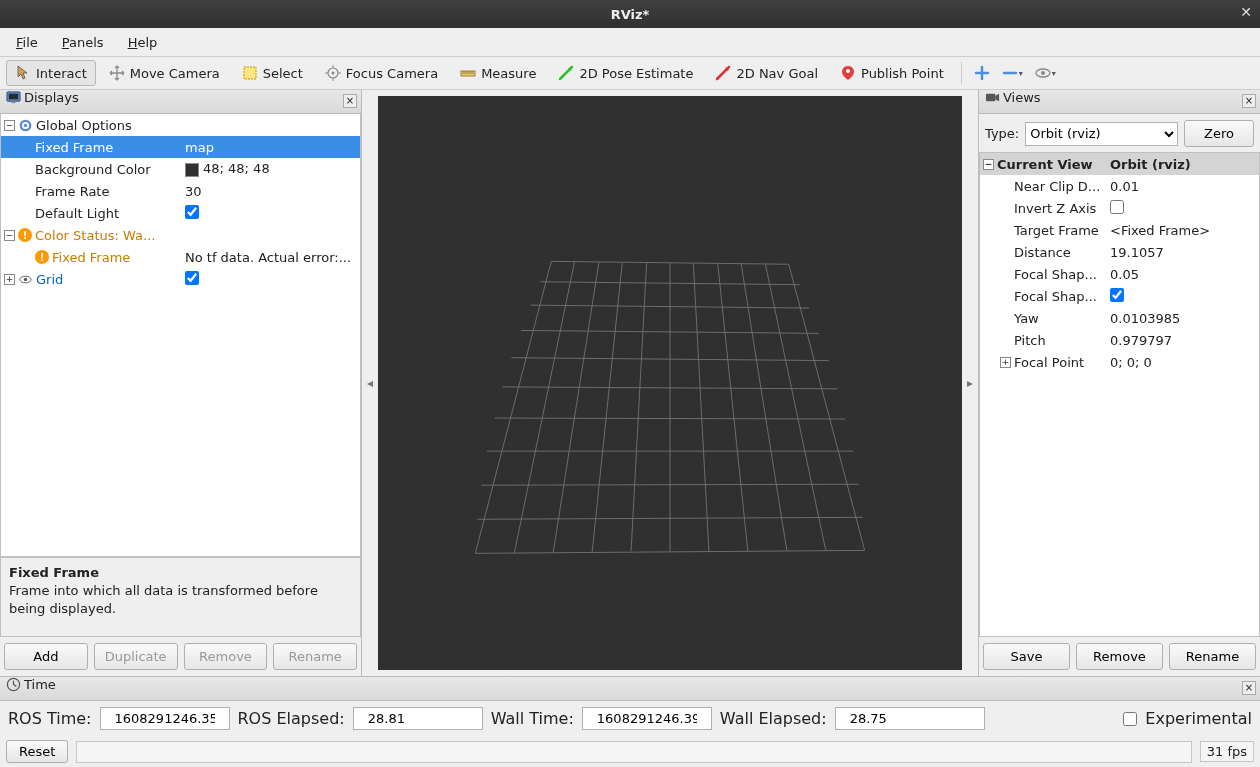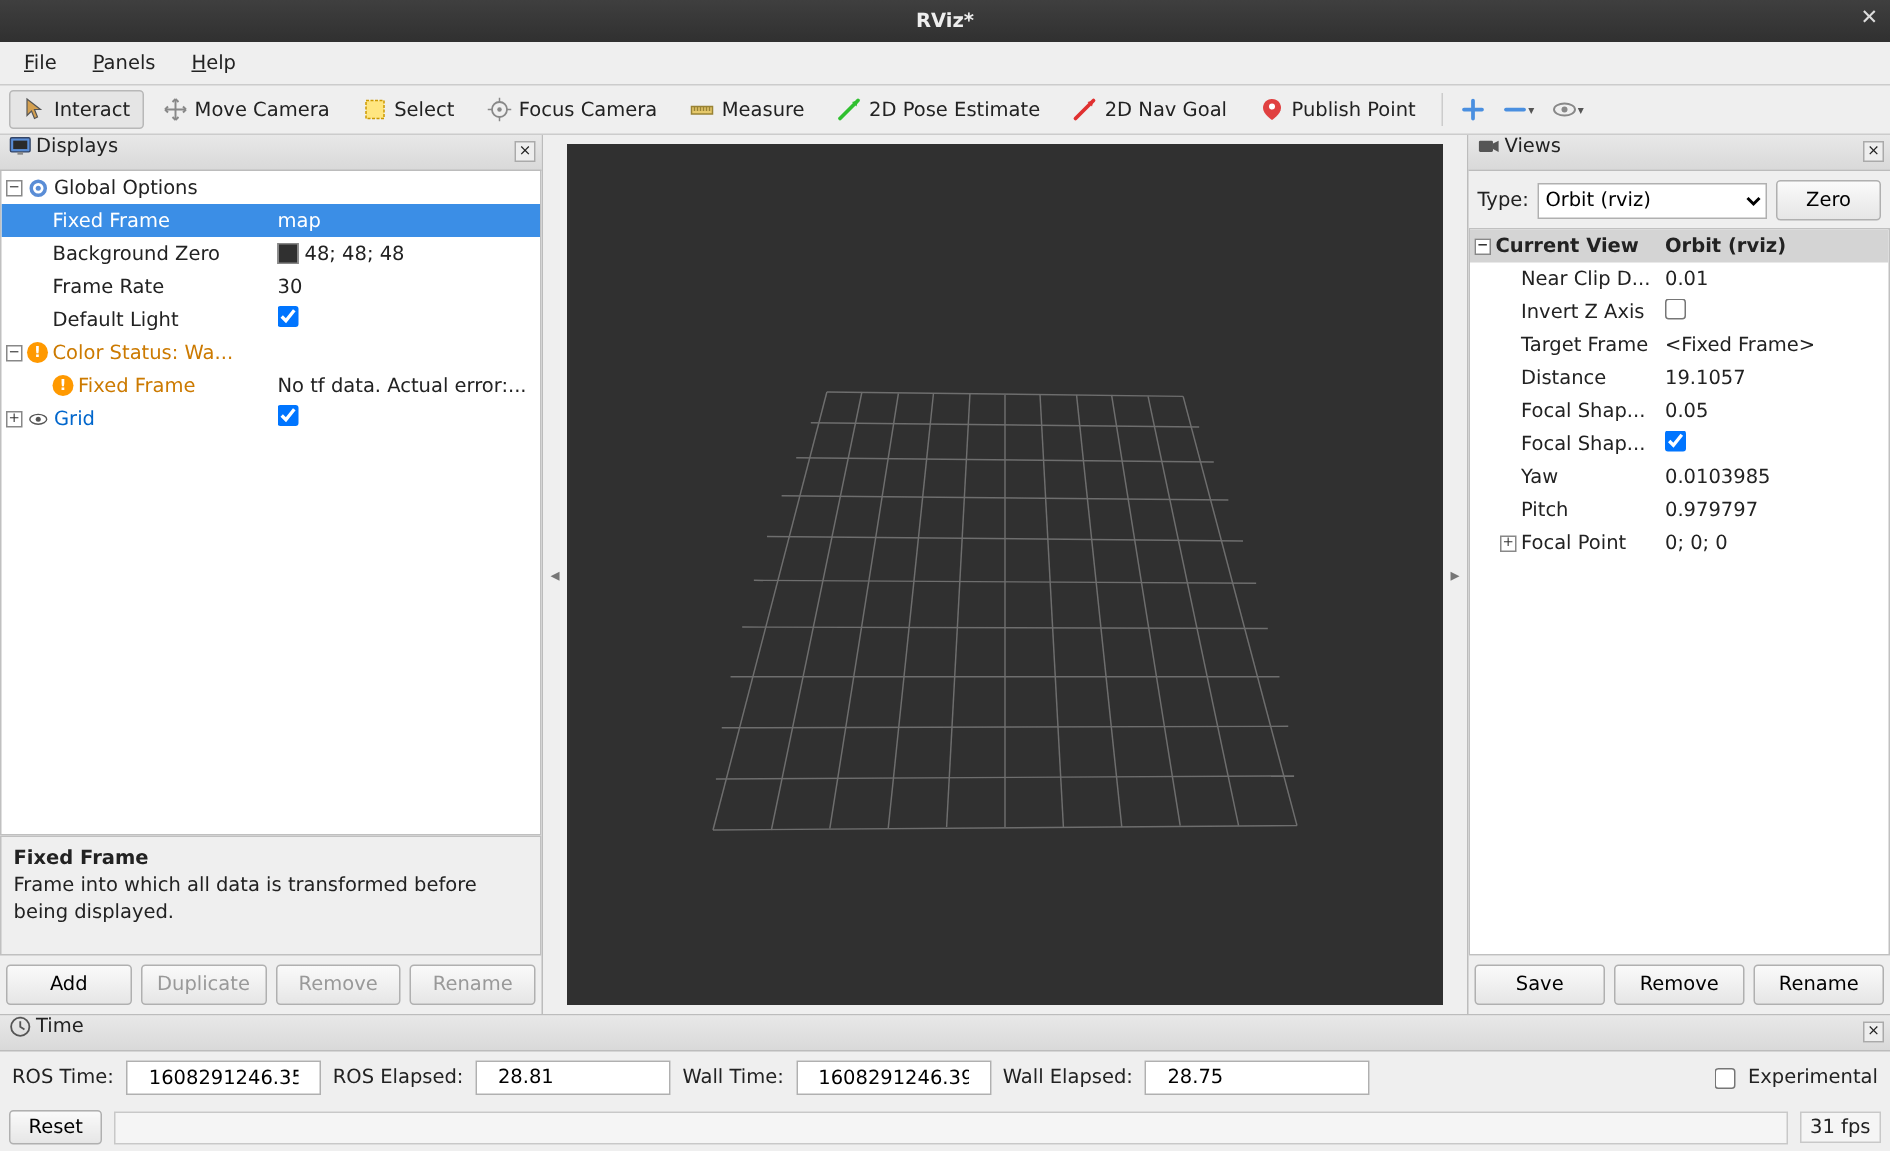--- a/index.html
+++ b/index.html
@@ -57,21 +57,21 @@
   .viewport-wrap { flex:1; display:flex; align-items:stretch; position:relative; background:#efefef;}
   .collapse-handle { width:16px; display:flex; align-items:center; justify-content:center; color:#777; cursor:pointer; font-size:12px;}
   .viewport { flex:1; background:#303030; position:relative; margin:6px 0;}
   .viewport svg { position:absolute; top:0; left:0; width:100%; height:100%;}
   
   .views-top { display:flex; align-items:center; gap:6px; padding:6px;}
   .views-top select { flex:1; height:24px; border:1px solid #b0b0b0; background:#fff; font-size:13px;}
   
   .time-panel { border-top:1px solid #bcbcbc;}
   .time-row { display:flex; align-items:center; gap:8px; padding:6px 8px;}
-  .time-row label { font-size:13px;}
+  .time-row label { font-size:16px;}
   .time-row input[type=text] { border:1px solid #b0b0b0; background:#fff; padding:3px 14px; font-size:13px;}
   .views-header-row { background:#d4d4d4; font-weight:bold;}
   .bottom-row { display:flex; align-items:center; padding:4px 6px; gap:4px;}
   .statusbar-fill { flex:1; height:22px; border:1px solid #c8c8c8; background:#f5f5f5; margin:0 4px;}
   .fps { border:1px solid #c8c8c8; background:#f5f5f5; padding:2px 6px; font-size:13px;}
 </style>
 </head>
 <body>
 
 <div class="titlebar">
@@ -194,21 +194,21 @@
             <span class="noexp"></span>
             <span class="noexp"></span>
             <span>Fixed Frame</span>
           </div>
         <div class="val">map</div>
       </div>
       <div class="tree-row">
         <div class="key">
             <span class="noexp"></span>
             <span class="noexp"></span>
-            <span>Background Zero</span>
+            <span>Background Color</span>
           </div>
         <div class="val"><span class="color-swatch" style="background:#303030"></span><span>48; 48; 48</span></div>
       </div>
       <div class="tree-row">
         <div class="key">
             <span class="noexp"></span>
             <span class="noexp"></span>
             <span>Frame Rate</span>
           </div>
         <div class="val">30</div>

